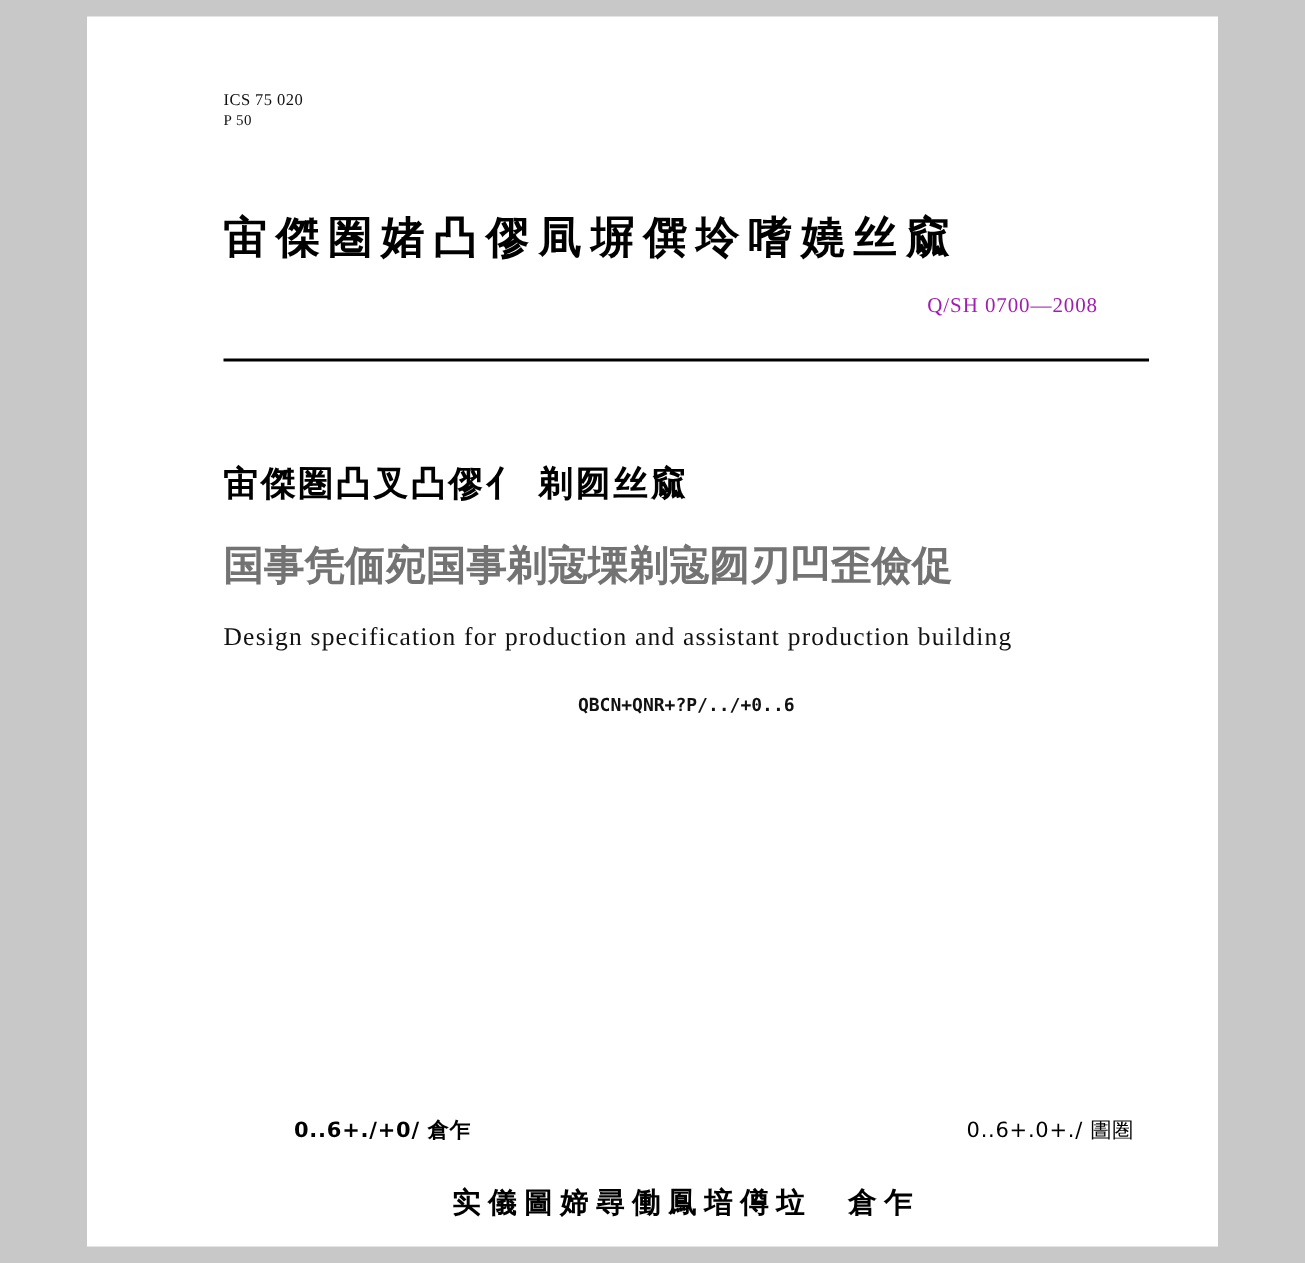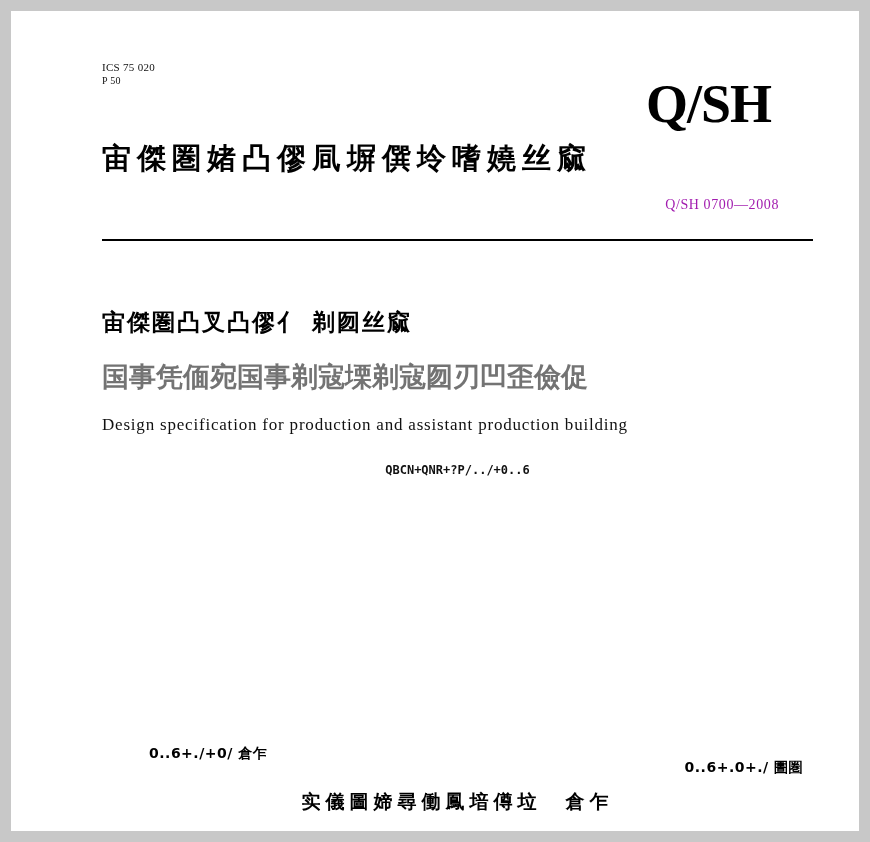--- a/index.html
+++ b/index.html
@@ -7,21 +7,21 @@
     padding: 0;
     background: #c8c8c8;
   }
   body {
     width: 870px;
     height: 842px;
     font-family: "Liberation Serif", serif;
   }
   .page {
     position: relative;
-    width: 848px;
+    width: 754px;
     height: 820px;
     margin: 11px auto 0 auto;
     background: #ffffff;
     box-sizing: border-box;
     overflow: hidden;
   }
   .inner {
     position: absolute;
     left: 56px;
     right: 36px;
@@ -147,25 +147,24 @@
     font-size: 14px;
     color: #000;
     letter-spacing: 0.5px;
     margin-left: 47px;
   }
   .dates .effective {
     position: absolute;
     right: 10px;
     top: 0;
     font-family: "DejaVu Sans", sans-serif;
-    font-weight: bold;
+    font-weight: normal;
     font-size: 14px;
     color: #000;
     letter-spacing: 0.5px;
-    margin-top: 14px;
   }
   .publisher {
     position: absolute;
     left: 35px;
     right: 10px;
     top: 778px;
     text-align: center;
     font-family: Liberation Serif, serif;
     font-weight: bold;
     font-size: 19px;
@@ -178,21 +177,20 @@
 <body>
 
 <div class="page">
   <div class="inner">
 
     <div class="ics-block">
       <div class="l1">ICS 75 020</div>
       <div class="l2">P 50</div>
     </div>
 
-    <div class="qsh-logo">Q/SH</div>
 
     <div class="cn-org">宙傑圏媎凸僇凬塀僎坽嗜嬈丝窳</div>
 
     <div class="std-no">Q/SH 0700—2008</div>
 
     <div class="rule"></div>
 
     <div class="title-cn-1">宙傑圏凸叉凸僇亻 剃囫丝窳</div>
 
     <div class="title-cn-2">国事凭偭宛国事剃寇塛剃寇囫刃凹歪儉促</div>

